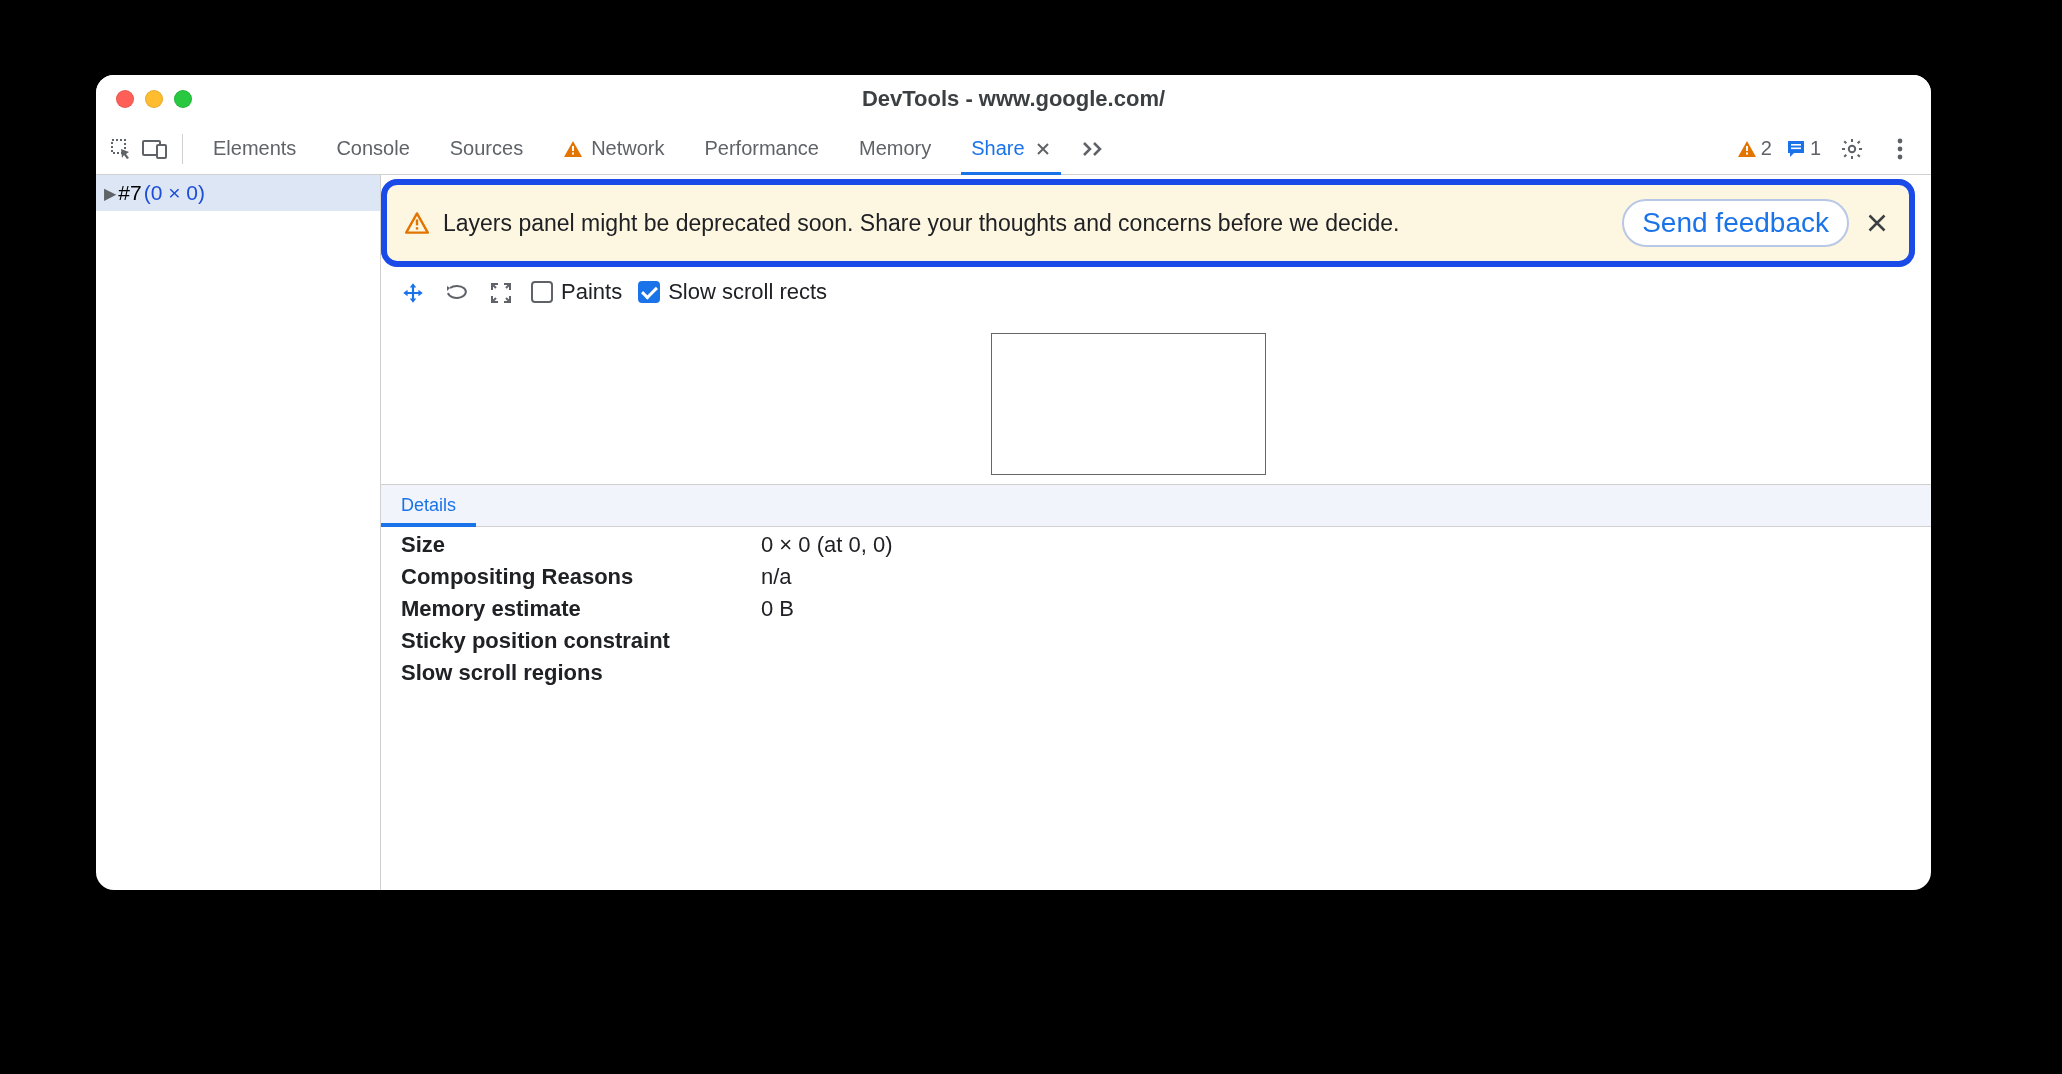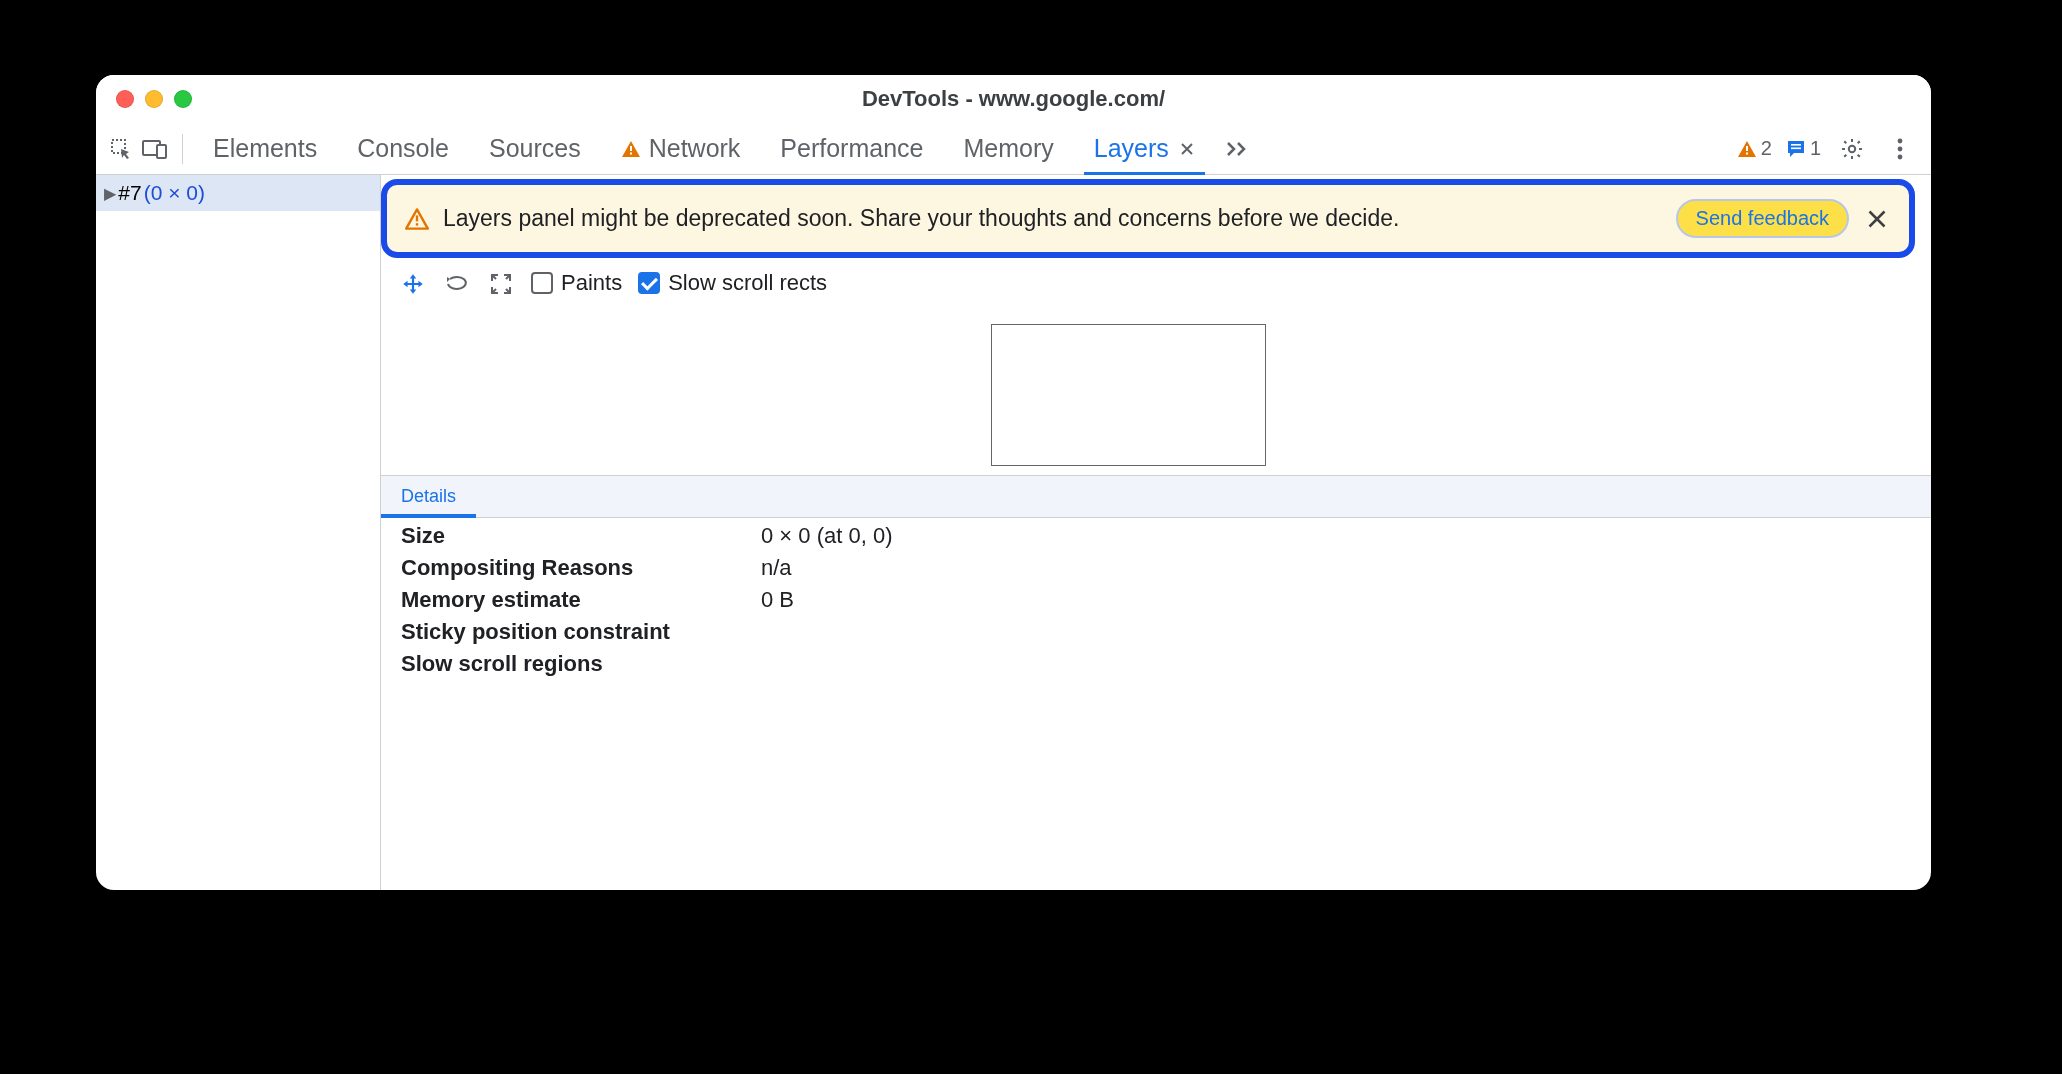--- a/index.html
+++ b/index.html
@@ -75,21 +75,21 @@
     display: flex;
     align-items: stretch;
     height: 100%;
     gap: 0;
   }
   .tab {
     display: flex;
     align-items: center;
     padding: 0 20px;
     color: #5f6368;
-    font-size: 25px;
+    font-size: 20px;
     cursor: pointer;
     gap: 8px;
     position: relative;
   }
   .tab.active {
     color: #1a73e8;
   }
   .tab.active::after {
     content: "";
     position: absolute;
@@ -164,23 +164,23 @@
     border: 6px solid #1a4ae8;
     border-radius: 16px;
     padding: 14px 18px;
     gap: 14px;
     font-size: 23px;
     color: #202124;
   }
   .banner .msg { flex: 1; }
   .feedback-btn {
     border: 2px solid #b8c7e6;
-    background: #fde047;
+    background: #ffffff;
     color: #1a73e8;
-    font-size: 20px;
+    font-size: 28px;
     padding: 6px 18px;
     border-radius: 24px;
     cursor: pointer;
   }
   .banner .close {
     font-size: 24px;
     color: #3c4043;
     cursor: pointer;
     padding: 0 4px;
   }
@@ -324,21 +324,21 @@
         </span>
         <span>Network</span>
       </div>
       <div class="tab">
           <span>Performance</span>
         </div>
       <div class="tab">
           <span>Memory</span>
         </div>
       <div class="tab active">
-        <span>Layers</span>
+        <span>Share</span>
         <span class="closex">
           <svg width="16" height="16" viewBox="0 0 16 16" stroke="#5f6368" stroke-width="2">
               <path d="M3 3 L13 13 M13 3 L3 13"></path>
             </svg>
         </span>
       </div>
       <div class="tab" style="padding:0 10px">
         <svg width="26" height="18" viewBox="0 0 26 18" stroke="#5f6368" stroke-width="2.5" fill="none">
             <path d="M3 3 L9 9 L3 15 M13 3 L19 9 L13 15"></path>
           </svg>

